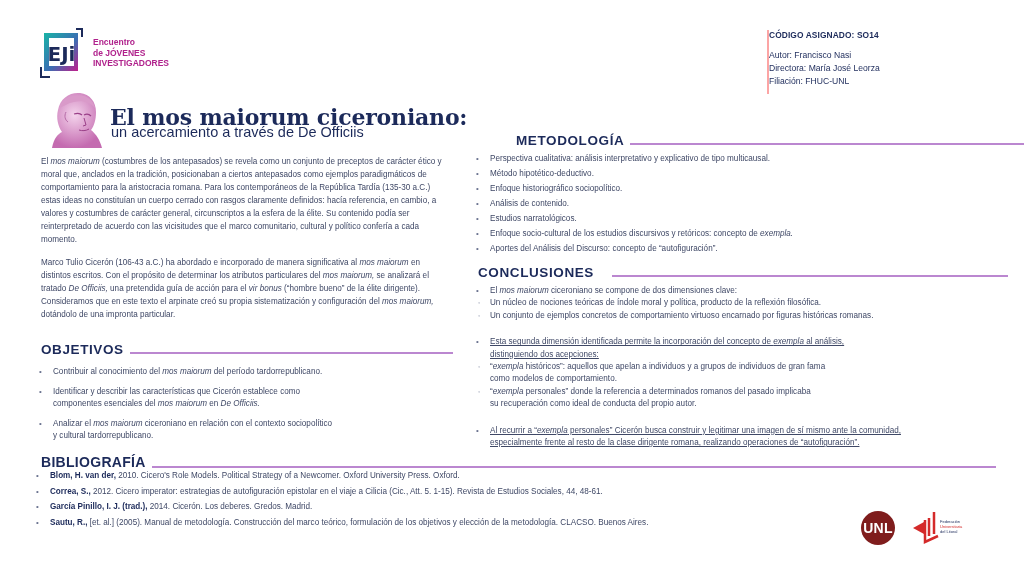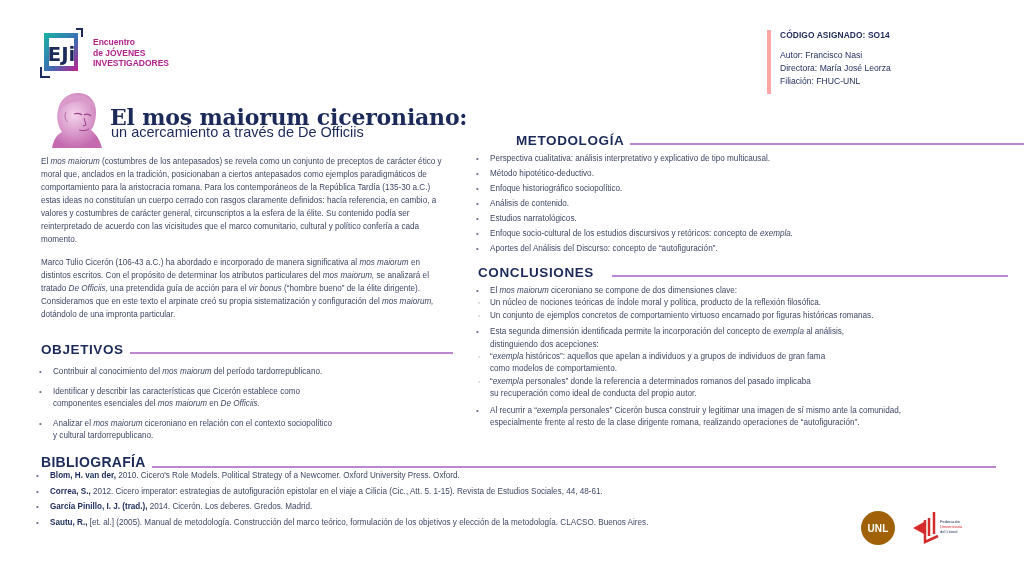--- a/index.html
+++ b/index.html
@@ -6,21 +6,21 @@
   html, body { width: 1024px; height: 576px; background: #ffffff; overflow: hidden; }
   body { position: relative; font-family: "Liberation Sans", "DejaVu Sans", sans-serif; color: #3b4566; }
   .abs { position: absolute; }
 
   
   #logo { left: 38px; top: 27px; width: 150px; height: 54px; }
   #logo-mark { position: absolute; left: 0; top: 0; width: 48px; height: 52px; }
   #logo-text { position: absolute; left: 55px; top: 10px; font-size: 8.5px; font-weight: bold; line-height: 10.5px; color: #b0228c; }
 
   
-  #info { left: 767px; top: 30px; padding-left: 9px; border-left: 4px solid #fca5a5; height: 64px; }
+  #info { left: 767px; top: 30px; border-left: 2px solid #fca5a5; height: 64px; }
   #info-code { font-size: 8.4px; font-weight: bold; color: #1c2a5a; letter-spacing: 0.1px; margin-bottom: 9px; }
   .info-line { font-size: 8.6px; color: #1c2a5a; line-height: 13px; }
 
   
   #bust { left: 44px; top: 88px; width: 62px; height: 62px; }
   #title-main { left: 110px; top: 104px; font-family: "DejaVu Serif", serif; font-size: 22px; font-weight: bold; color: #1c2a5a; letter-spacing: -0.2px; }
   #title-sub { left: 111px; top: 124px; font-size: 14.5px; color: #1c2a5a; }
 
   
   .para { font-size: 8.15px; line-height: 13px; color: #3f4866; width: 410px; }
@@ -45,28 +45,28 @@
   ul.blist li::before { content: "•"; position: absolute; left: 2px; top: 0; color: #6b7390; font-size: 8px; }
   ul.blist li.sub { padding-left: 16px; }
   ul.blist li.sub::before { content: "◦"; left: 4px; color: #9aa0b5; font-size: 7px; }
 
   #obj-list { left: 37px; top: 366px; width: 420px; }
   #obj-list li { margin-bottom: 7px; }
   #met-list { left: 474px; top: 153px; width: 540px; }
   #met-list li { margin-bottom: 2.5px; }
   #con-list { left: 474px; top: 285px; width: 540px; }
   #con-list li { line-height: 12.4px; }
-  #con-list li.gap { margin-top: 4px; }
+  #con-list li.gap { margin-top: 14px; text-decoration: underline; }
 
   #bib-list { left: 34px; top: 470px; width: 980px; }
   #bib-list li { margin-bottom: 3.6px; line-height: 12px; }
   #bib-list li b { color: #1c2a5a; font-weight: bold; }
 
   
-  #unl { left: 861px; top: 511px; width: 34px; height: 34px; border-radius: 50%; background: #a16207; color: #fff; font-weight: bold; font-size: 10px; display: flex; align-items: center; justify-content: center; letter-spacing: 0.2px; }
+  #unl { left: 861px; top: 511px; width: 34px; height: 34px; border-radius: 50%; background: #7f1d1d; color: #fff; font-weight: bold; font-size: 14px; display: flex; align-items: center; justify-content: center; letter-spacing: 0.2px; }
   #ful { left: 912px; top: 508px; width: 70px; height: 40px; }
   #ful-text { position: absolute; left: 28px; top: 11px; font-size: 4px; line-height: 5px; color: #1c2a5a; }
 </style>
 </head>
 <body>
 
 <div id="logo" class="abs">
   <svg id="logo-mark" viewBox="0 0 48 52">
     <defs>
       <linearGradient id="lg" x1="0" y1="0" x2="1" y2="1">

